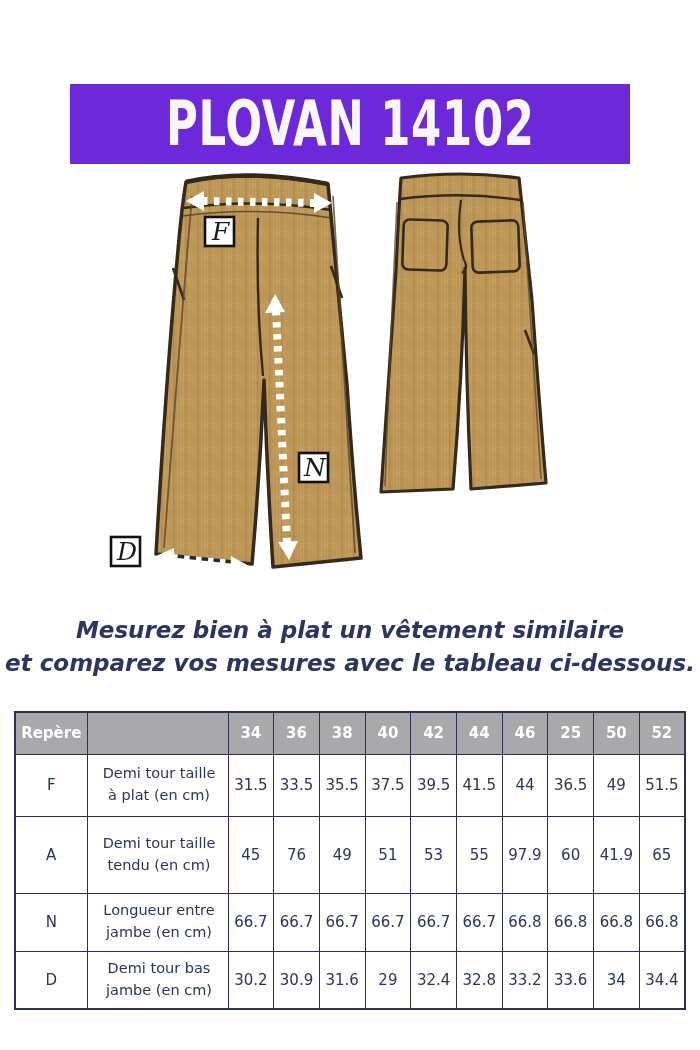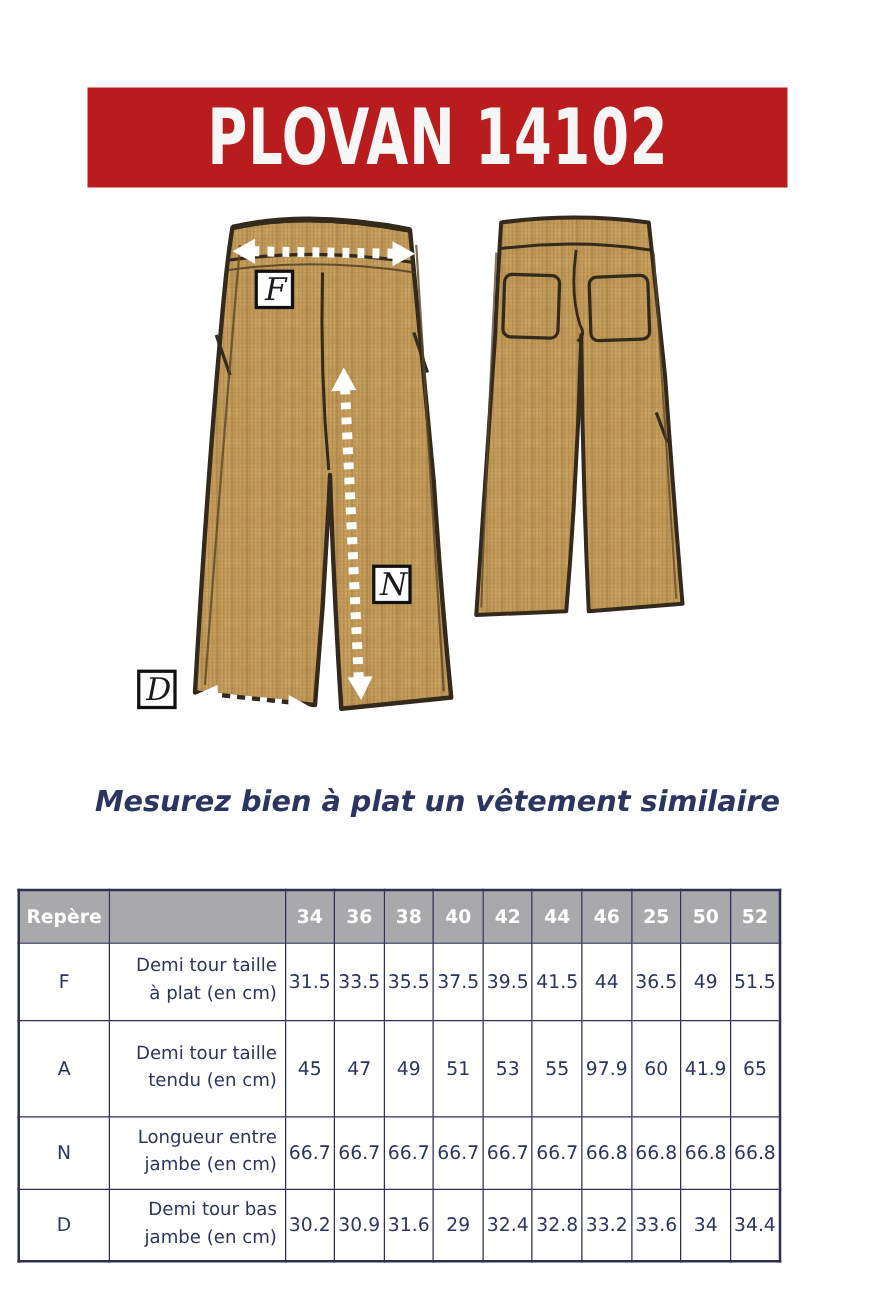--- a/index.html
+++ b/index.html
@@ -6,60 +6,60 @@
   html,body { width:700px; height:1050px; }
   body {
     position:relative;
     background:#ffffff;
     font-family:"DejaVu Sans", "Liberation Sans", sans-serif;
     overflow:hidden;
   }
 
   
   .banner {
-    position:absolute; left:70px; top:70px; width:560px; height:80px;
-    background:#b91c1c;
+    position:absolute; left:70px; top:84px; width:560px; height:80px;
+    background:#6d28d9;
     display:flex; align-items:center; justify-content:center;
   }
   .banner-title {
     color:#f7f7f7; font-weight:bold; font-size:62px; letter-spacing:1px;
     display:inline-block; transform:scaleX(0.70); white-space:nowrap;
     line-height:1;
   }
 
   
   .illustration { position:absolute; left:0; top:158px; width:700px; height:448px; }
 
   
   .caption {
     position:absolute; left:0; top:614px; width:700px;
     text-align:center; font-style:italic; font-weight:600;
-    font-size:23px; line-height:1.43; color:#2b3560;margin-top:12px;
+    font-size:23px; line-height:1.43; color:#2b3560;
   }
 
   
   .size-table-wrap { position:absolute; left:14px; top:711px; width:672px; }
   table.size-table {
-    width:611px; border-collapse:collapse; table-layout:fixed;
+    width:672px; border-collapse:collapse; table-layout:fixed;
     border:2px solid #2c3054; color:#2b3560;
   }
   table.size-table th, table.size-table td {
     border:1.5px solid #2c3054; text-align:center; vertical-align:middle;
     font-size:15px; font-weight:normal;
   }
   table.size-table thead tr { height:42px; }
   table.size-table thead th {
     background:#a9a9ab; color:#ffffff; font-weight:bold; font-size:15px;
   }
   table.size-table tbody tr:nth-child(1) { height:62px; }
   table.size-table tbody tr:nth-child(2) { height:77px; }
   table.size-table tbody tr:nth-child(3) { height:58px; }
   table.size-table tbody tr:nth-child(4) { height:58px; }
   table.size-table td.desc {
-    text-align:right; padding:4px 6px 4px 9px; font-size:14.5px; line-height:1.5;
+    text-align:center; padding:4px 6px 4px 9px; font-size:14.5px; line-height:1.5;
   }
   col.c-code { width:72px; }
   col.c-desc { width:141px; }
 </style>
 </head>
 <body>
 
 <div class="banner">
   <span class="banner-title">PLOVAN 14102</span>
 </div>
@@ -130,20 +130,21 @@
     </g>
     <g>
       <rect x="111" y="537" width="29" height="29" fill="#ffffff" stroke="#111111" stroke-width="2.6"></rect>
       <text x="117" y="560">D</text>
     </g>
   </g>
 </svg>
 
 <div class="caption">
   <div>Mesurez bien à plat un vêtement similaire</div>
+  <div>et comparez vos mesures avec le tableau ci-dessous.</div>
 </div>
 
 <div class="size-table-wrap">
   <table class="size-table">
     <colgroup>
       <col class="c-code">
         <col class="c-desc">
       <col>
         <col>
         <col>
@@ -183,21 +184,21 @@
           <td>41.5</td>
           <td>44</td>
           <td>36.5</td>
           <td>49</td>
           <td>51.5</td>
         </tr>
         <tr>
           <td>A</td>
           <td class="desc">Demi tour taille tendu (en cm)</td>
           <td>45</td>
-          <td>47</td>
+          <td>76</td>
           <td>49</td>
           <td>51</td>
           <td>53</td>
           <td>55</td>
           <td>97.9</td>
           <td>60</td>
           <td>41.9</td>
           <td>65</td>
         </tr>
         <tr>

